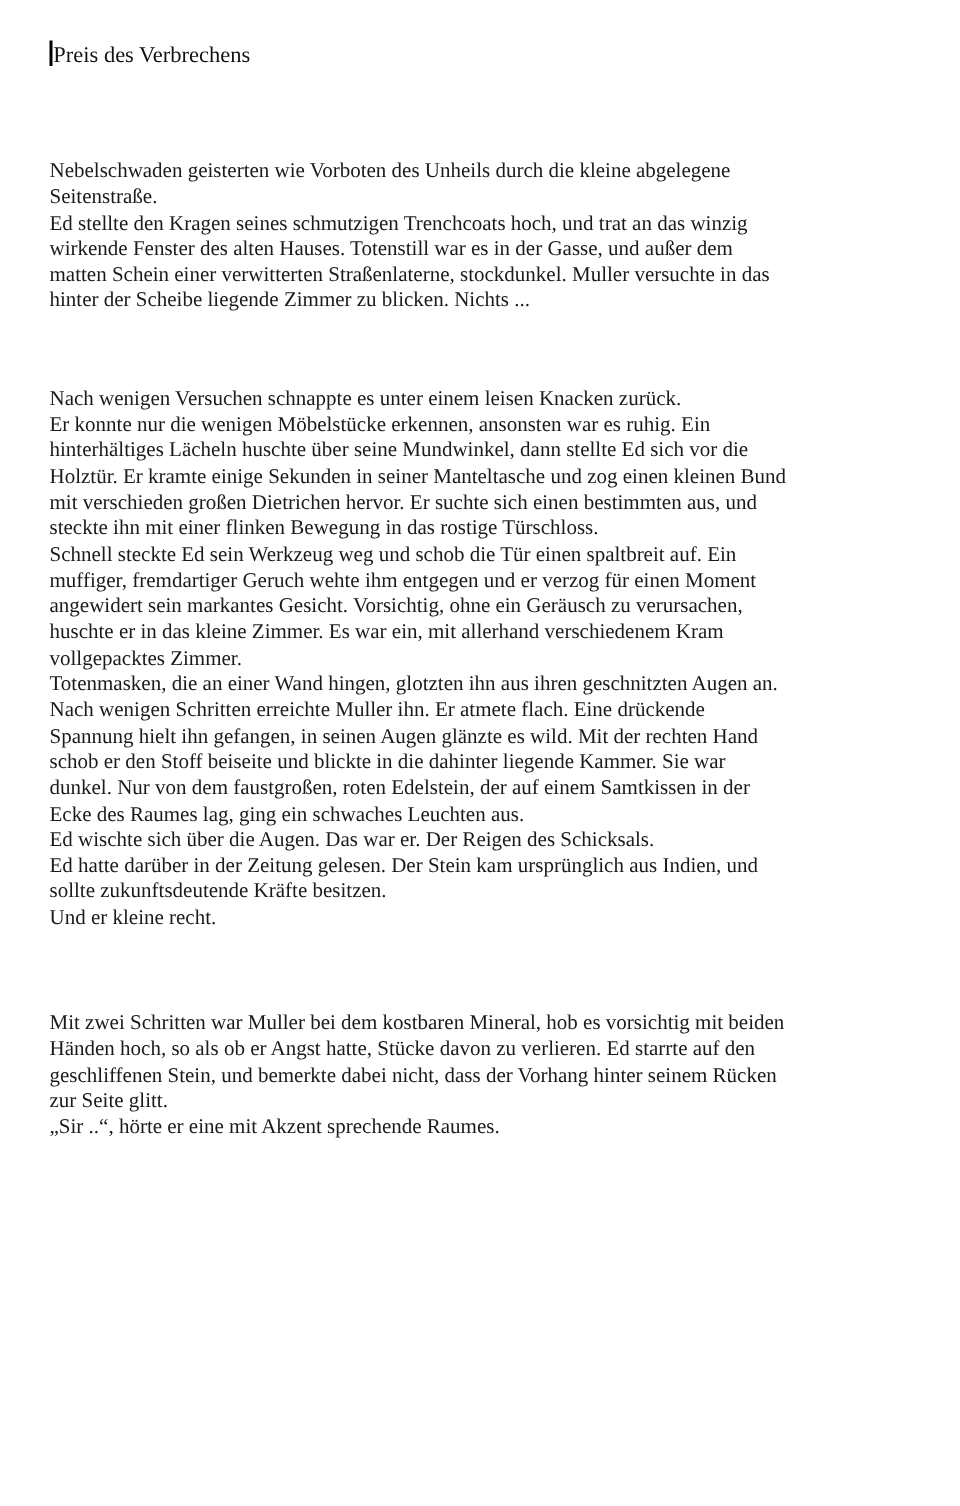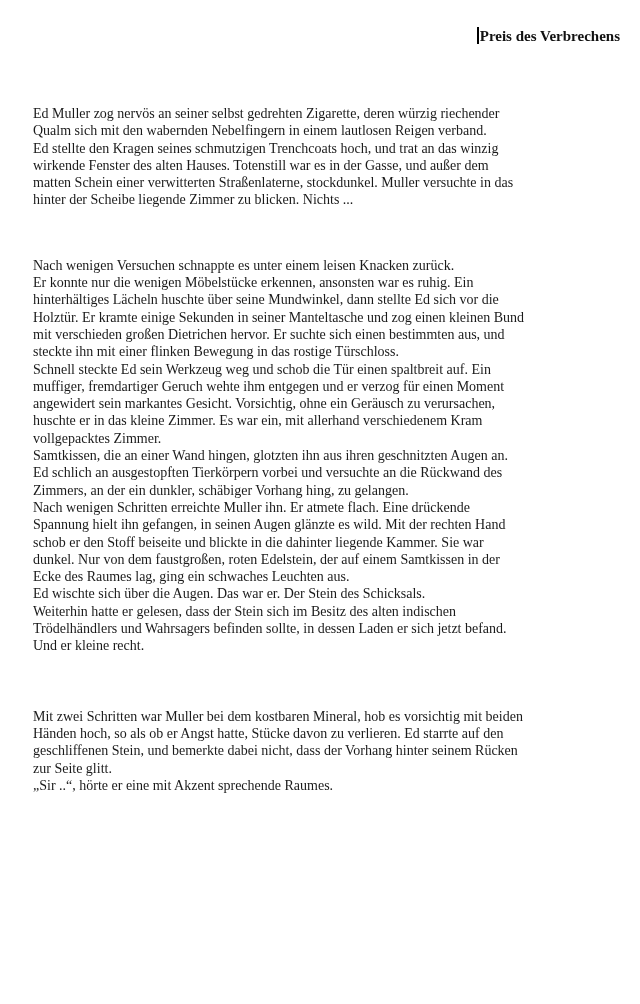--- a/index.html
+++ b/index.html
@@ -14,23 +14,23 @@
     width: 640px;
     height: 1004px;
     padding: 27px 20px 0 33px;
     font-family: "Liberation Serif", "DejaVu Serif", serif;
     font-size: 14px;
     line-height: 17.3px;
     color: #1a1a1a;
   }
   .doc-title {
     margin: 0;
-    text-align: right;
+    text-align: left;
     font-size: 15px;
-    font-weight: bold;
+    font-weight: normal;
     line-height: 18px;
     color: #111111;
   }
   .caret {
     display: inline-block;
     width: 1.5px;
     height: 17px;
     background: #000000;
     vertical-align: -3px;
     margin-right: 1px;
@@ -46,53 +46,51 @@
 </head>
 <body>
 
 <div class="doc">
 
   <h1 class="doc-title"><span class="caret"></span><span>Preis des Verbrechens</span></h1>
 
   <div class="spacer-title"></div>
 
   <div>
-    <p class="para">Ed Muller zog nervös an seiner selbst gedrehten Zigarette, deren würzig riechender
-Qualm sich mit den wabernden Nebelfingern in einem lautlosen Reigen verband.</p>
+    <p class="para">Nebelschwaden geisterten wie Vorboten des Unheils durch die kleine abgelegene
+Seitenstraße.</p>
     <p class="para">Ed stellte den Kragen seines schmutzigen Trenchcoats hoch, und trat an das winzig
 wirkende Fenster des alten Hauses. Totenstill war es in der Gasse, und außer dem
 matten Schein einer verwitterten Straßenlaterne, stockdunkel. Muller versuchte in das
 hinter der Scheibe liegende Zimmer zu blicken. Nichts ...</p>
   </div>
 
   <div class="spacer-block"></div>
 
   <div>
     <p class="para">Nach wenigen Versuchen schnappte es unter einem leisen Knacken zurück.</p>
     <p class="para">Er konnte nur die wenigen Möbelstücke erkennen, ansonsten war es ruhig. Ein
 hinterhältiges Lächeln huschte über seine Mundwinkel, dann stellte Ed sich vor die
 Holztür. Er kramte einige Sekunden in seiner Manteltasche und zog einen kleinen Bund
 mit verschieden großen Dietrichen hervor. Er suchte sich einen bestimmten aus, und
 steckte ihn mit einer flinken Bewegung in das rostige Türschloss.</p>
     <p class="para">Schnell steckte Ed sein Werkzeug weg und schob die Tür einen spaltbreit auf. Ein
 muffiger, fremdartiger Geruch wehte ihm entgegen und er verzog für einen Moment
 angewidert sein markantes Gesicht. Vorsichtig, ohne ein Geräusch zu verursachen,
 huschte er in das kleine Zimmer. Es war ein, mit allerhand verschiedenem Kram
 vollgepacktes Zimmer.</p>
-    <p class="para">Samtkissen, die an einer Wand hingen, glotzten ihn aus ihren geschnitzten Augen an.</p>
-    <p class="para">Ed schlich an ausgestopften Tierkörpern vorbei und versuchte an die Rückwand des
-Zimmers, an der ein dunkler, schäbiger Vorhang hing, zu gelangen.</p>
+    <p class="para">Totenmasken, die an einer Wand hingen, glotzten ihn aus ihren geschnitzten Augen an.</p>
     <p class="para">Nach wenigen Schritten erreichte Muller ihn. Er atmete flach. Eine drückende
 Spannung hielt ihn gefangen, in seinen Augen glänzte es wild. Mit der rechten Hand
 schob er den Stoff beiseite und blickte in die dahinter liegende Kammer. Sie war
 dunkel. Nur von dem faustgroßen, roten Edelstein, der auf einem Samtkissen in der
 Ecke des Raumes lag, ging ein schwaches Leuchten aus.</p>
-    <p class="para">Ed wischte sich über die Augen. Das war er. Der Stein des Schicksals.</p>
-    <p class="para">Weiterhin hatte er gelesen, dass der Stein sich im Besitz des alten indischen
-Trödelhändlers und Wahrsagers befinden sollte, in dessen Laden er sich jetzt befand.</p>
+    <p class="para">Ed wischte sich über die Augen. Das war er. Der Reigen des Schicksals.</p>
+    <p class="para">Ed hatte darüber in der Zeitung gelesen. Der Stein kam ursprünglich aus Indien, und
+sollte zukunftsdeutende Kräfte besitzen.</p>
     <p class="para">Und er kleine recht.</p>
   </div>
 
   <div class="spacer-block2"></div>
 
   <div>
     <p class="para">Mit zwei Schritten war Muller bei dem kostbaren Mineral, hob es vorsichtig mit beiden
 Händen hoch, so als ob er Angst hatte, Stücke davon zu verlieren. Ed starrte auf den
 geschliffenen Stein, und bemerkte dabei nicht, dass der Vorhang hinter seinem Rücken
 zur Seite glitt.</p>

